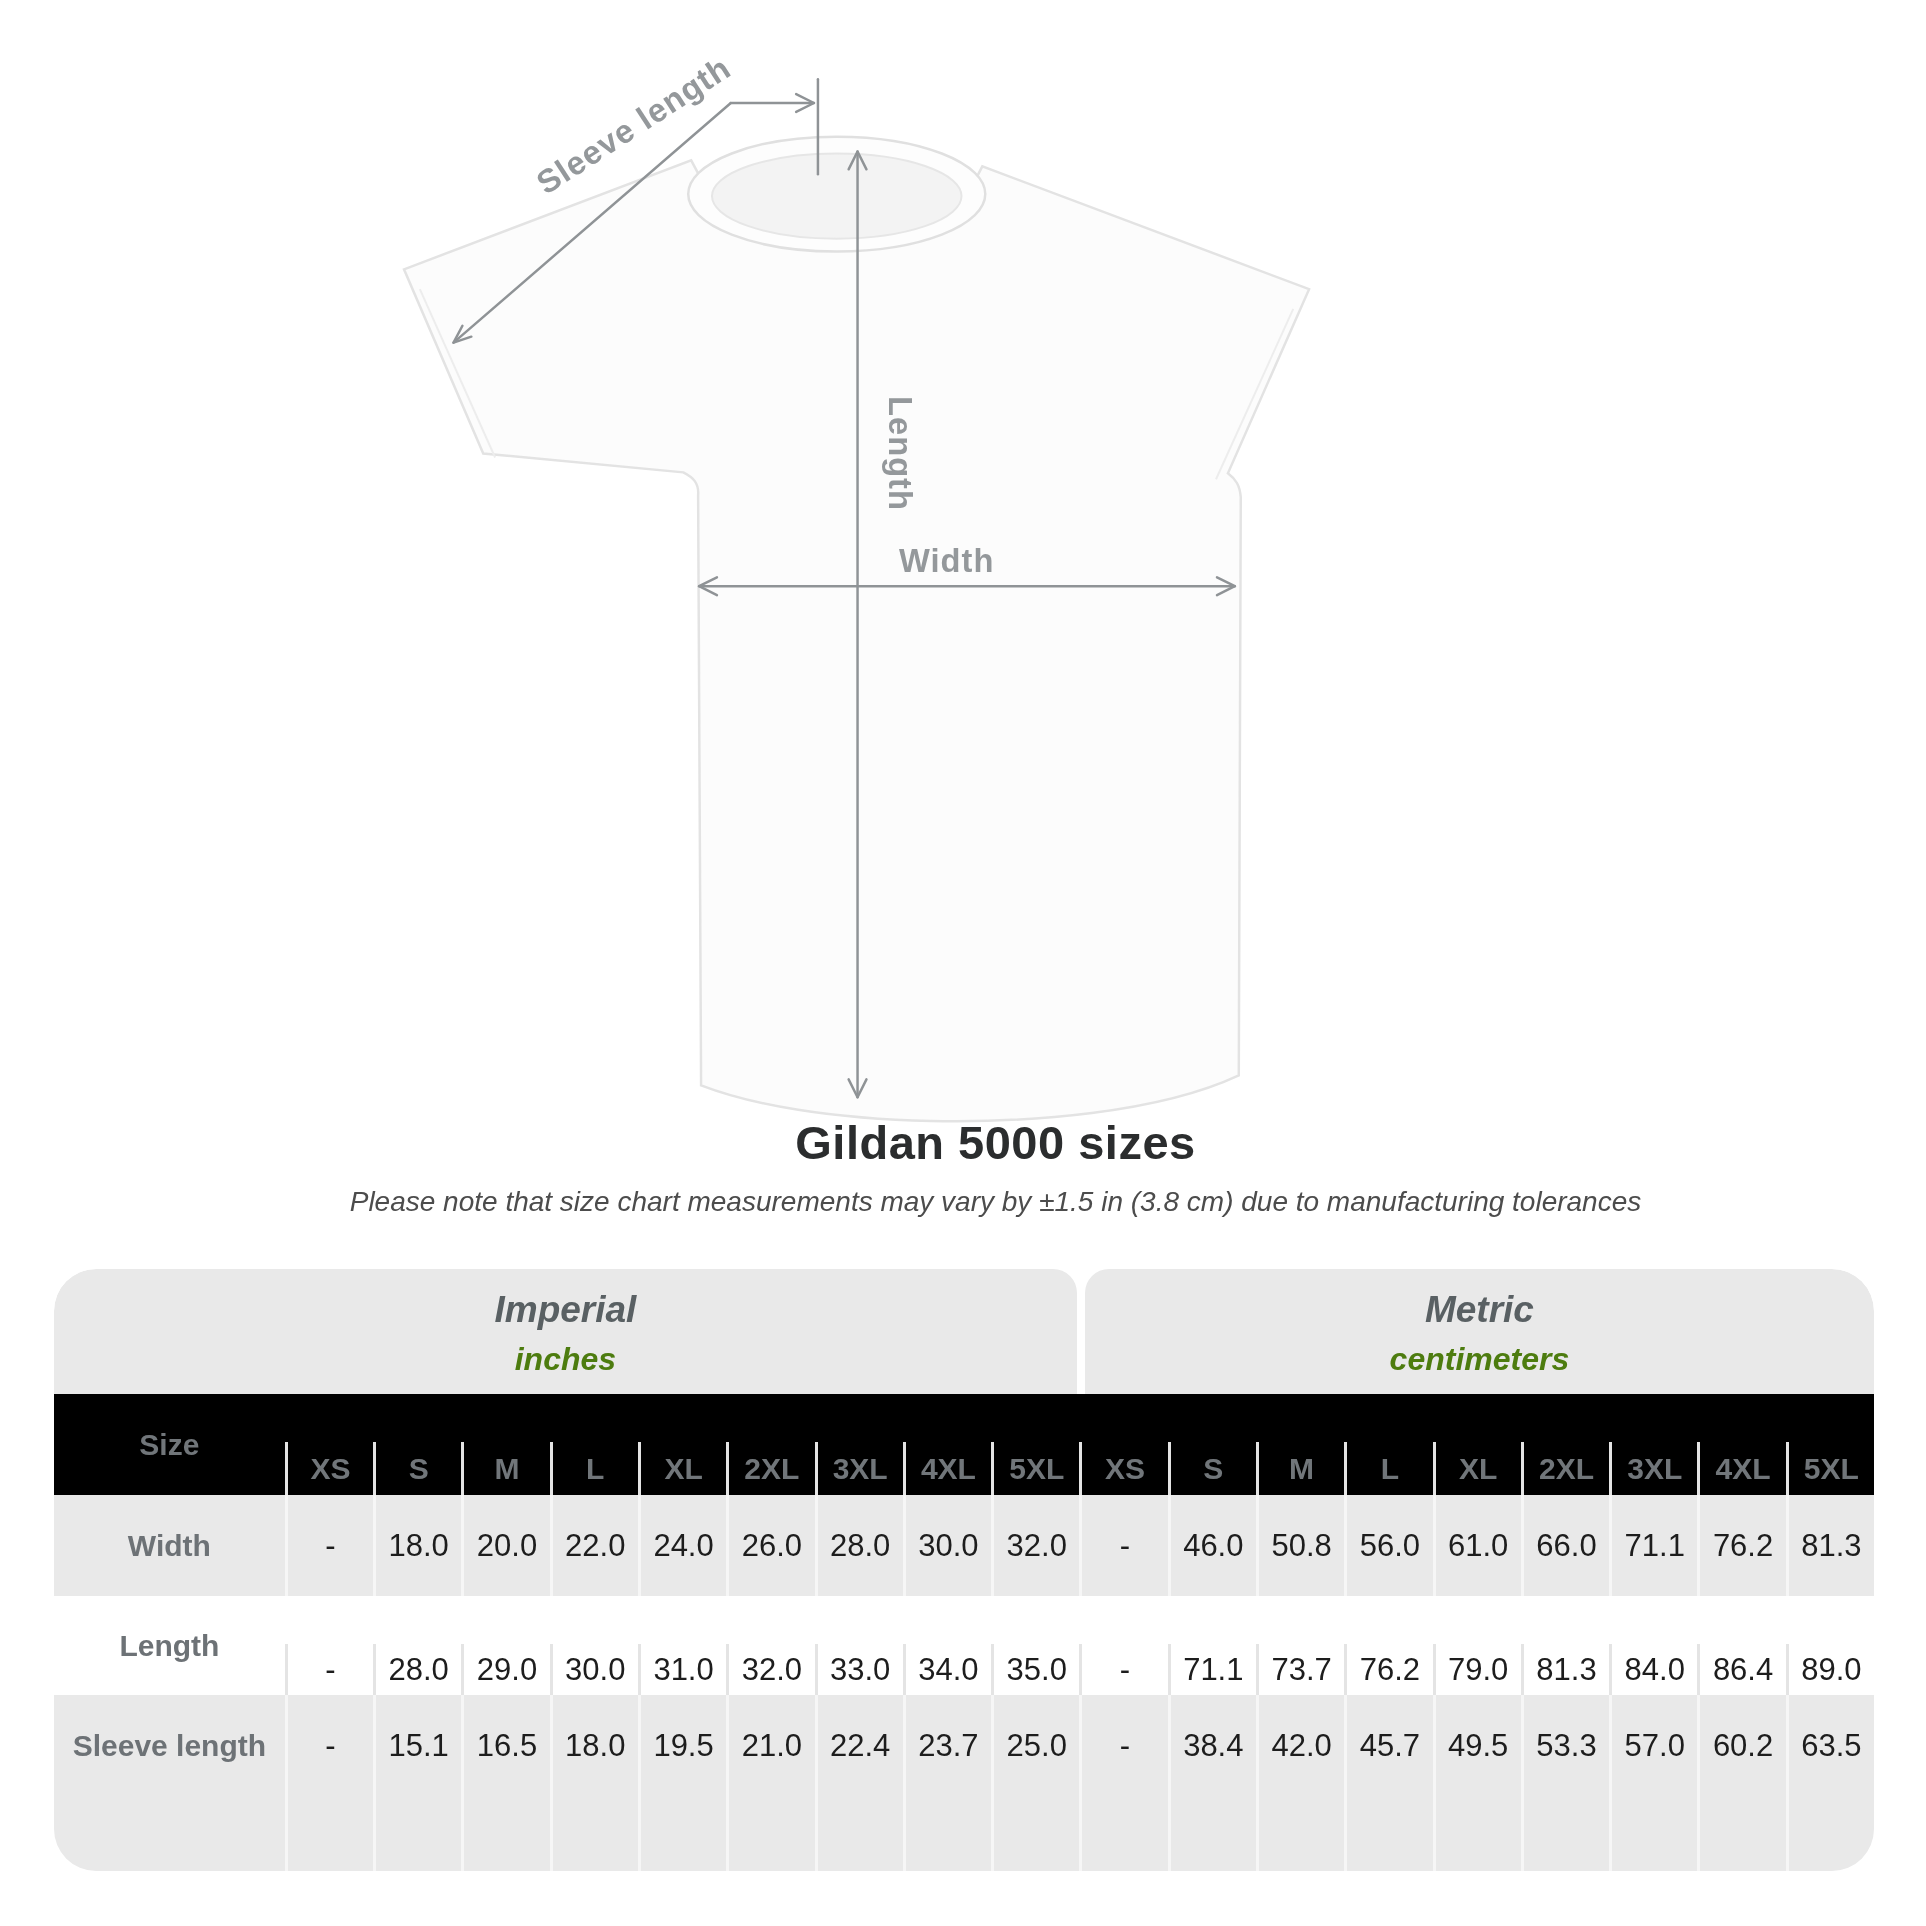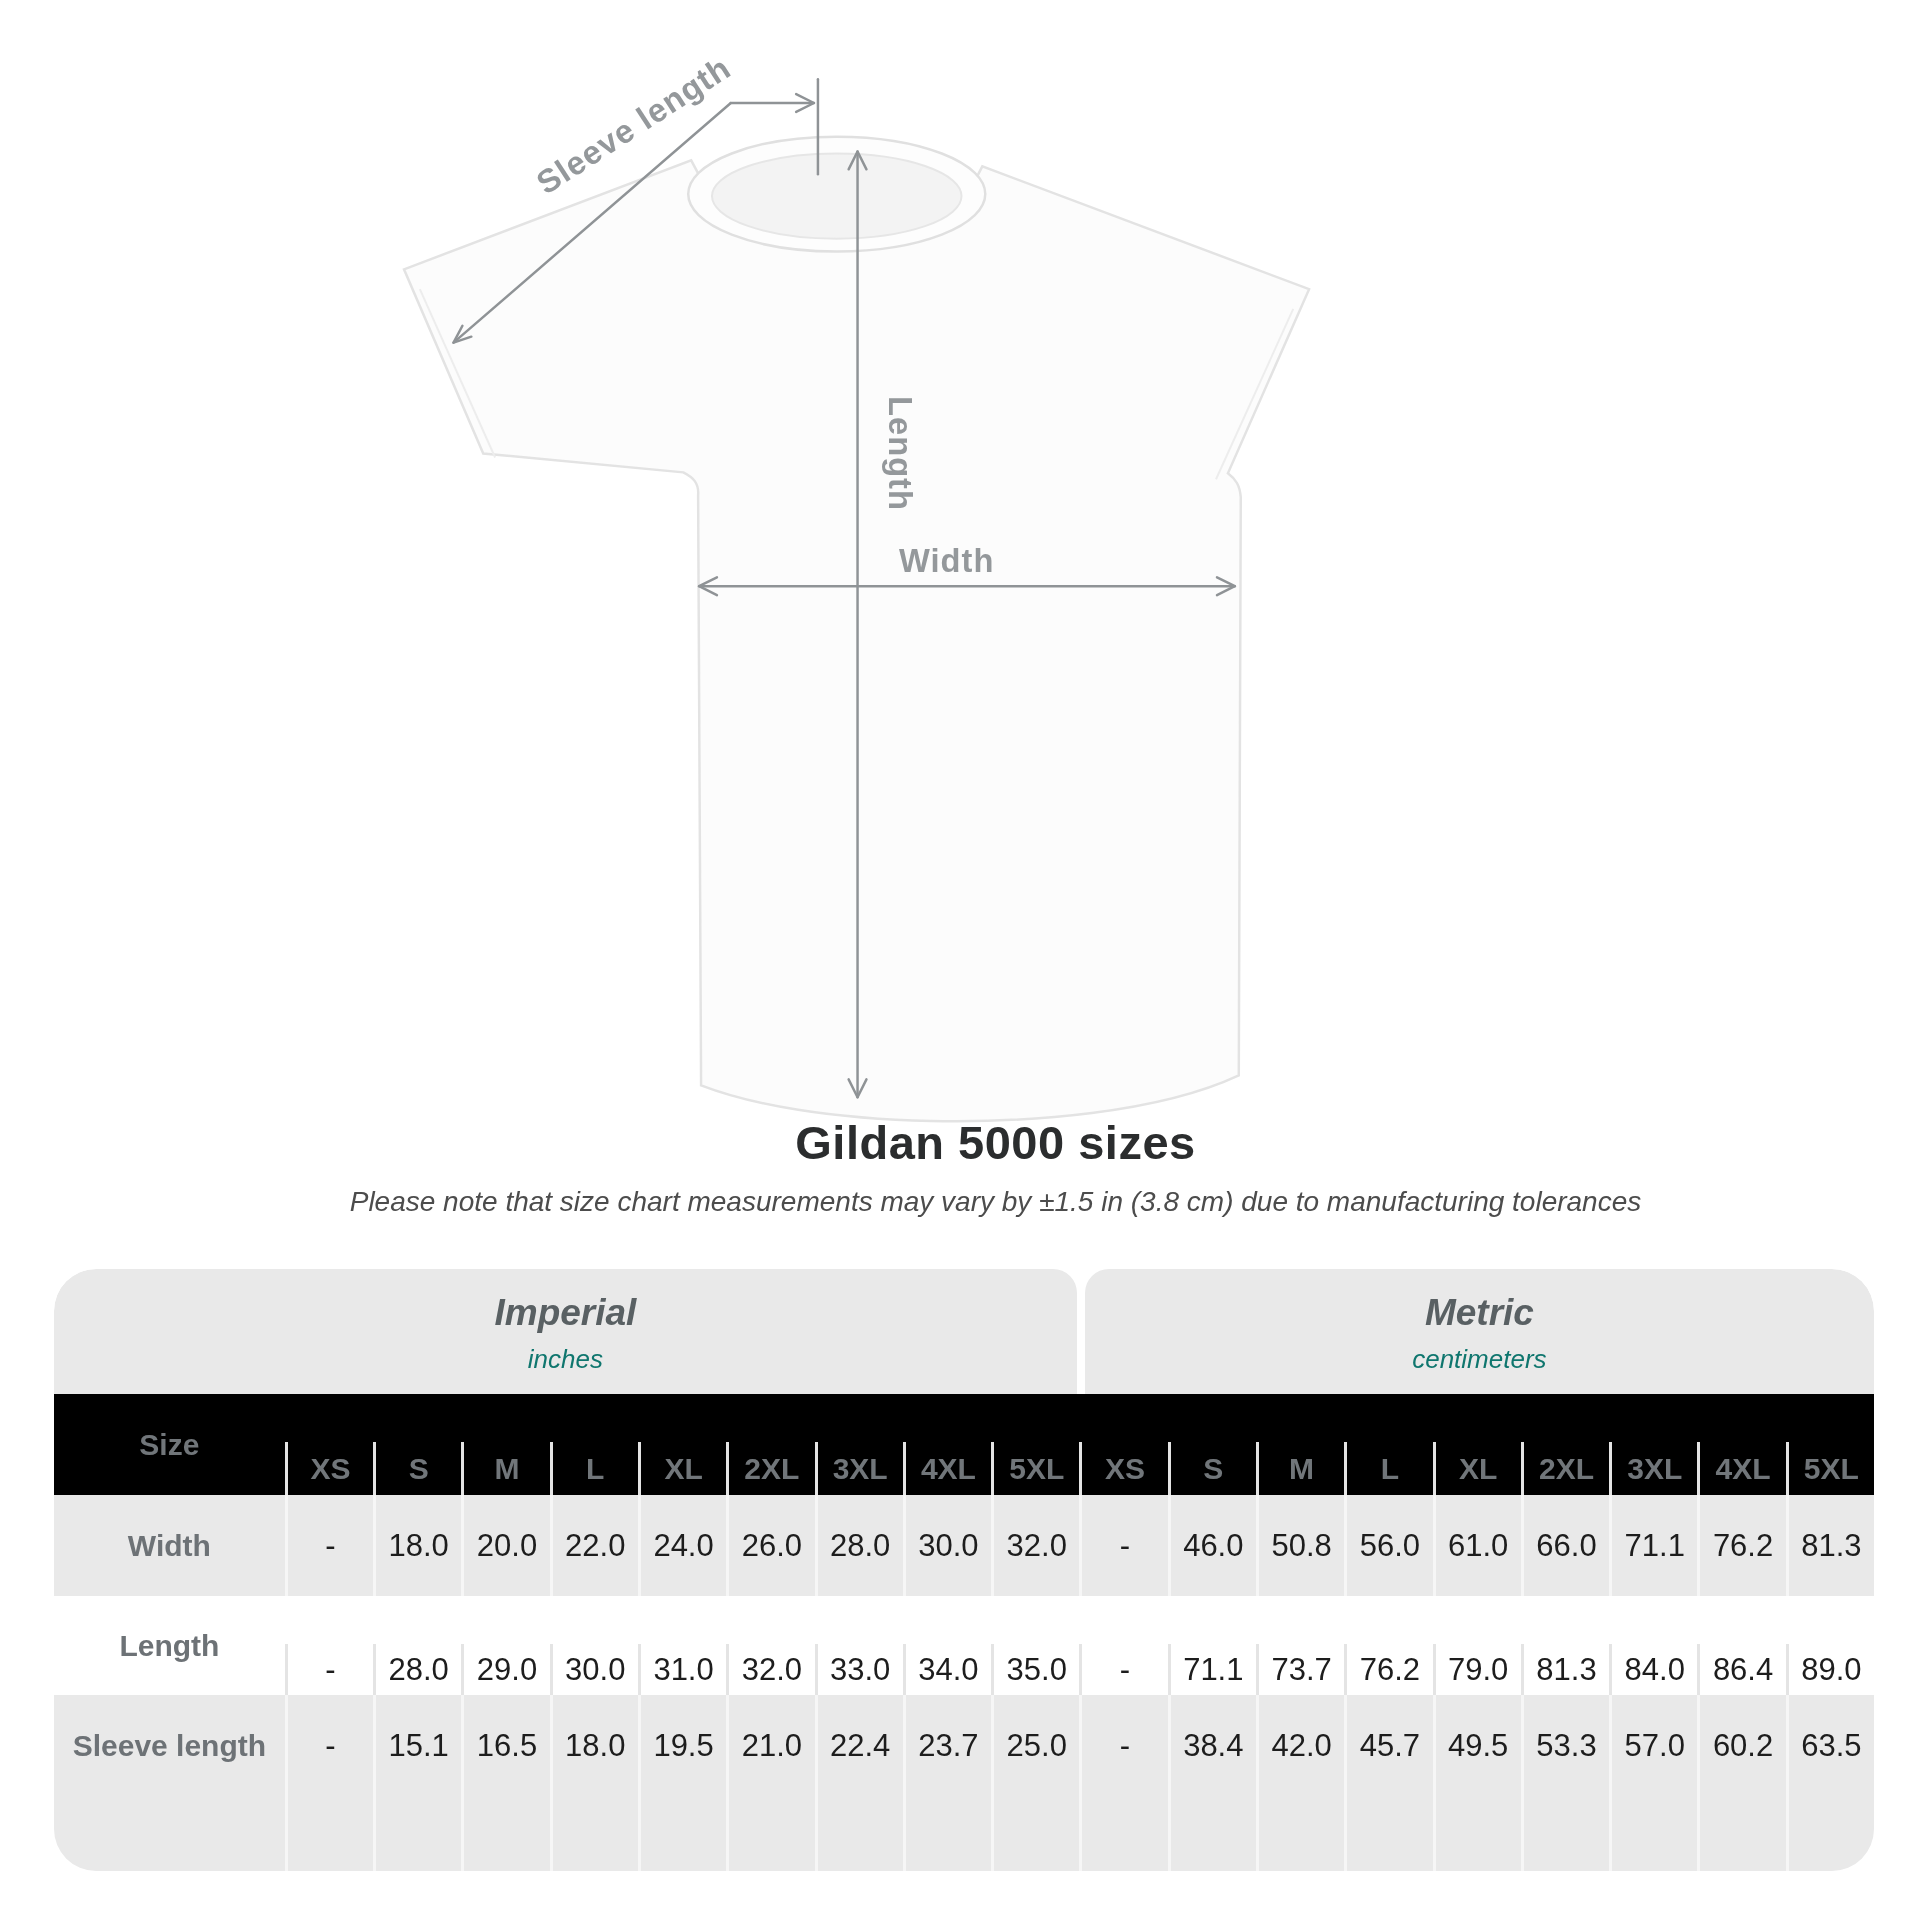--- a/index.html
+++ b/index.html
@@ -23,21 +23,21 @@
 
   
   #size-table{position:absolute;left:54px;top:1269px;width:1820px;height:602px;
               border-radius:42px;overflow:hidden;background:#ffffff;}
   .band{height:125px;display:flex;}
   .band-half{background:#e9e9e9;display:flex;flex-direction:column;align-items:center;
              justify-content:center;gap:10px;padding-top:4px;}
   .band-imperial{width:56.2%;margin-right:0.44%;border-radius:42px 24px 0 0;}
   .band-metric{width:43.36%;border-radius:24px 42px 0 0;}
   .band-title{font-size:37px;font-weight:bold;font-style:italic;color:#596063;}
-  .band-sub{font-size:26px;font-style:italic;color:#0f766e;}
+  .band-sub{font-size:32px;font-style:italic;color:#4d7c0f;font-weight:bold;}
 
   .grid{display:grid;grid-template-columns:12.68% repeat(18,1fr);}
   .c{display:flex;align-items:center;justify-content:center;overflow:hidden;}
   .header{height:101px;background:#000000;}
   .row-gray{background:#e9e9e9;}
   .row-white{background:#ffffff;}
   .r1{height:101px;} .r2{height:99px;} .r3{height:101px;}
   .footer{height:75px;background:#e9e9e9;}
   .header .c + .c, .row-white .c + .c{border-left:3px solid #e4e4e4;margin-top:48px;}
   .row-gray .c + .c, .footer .c + .c{border-left:3px solid #f6f6f6;}

